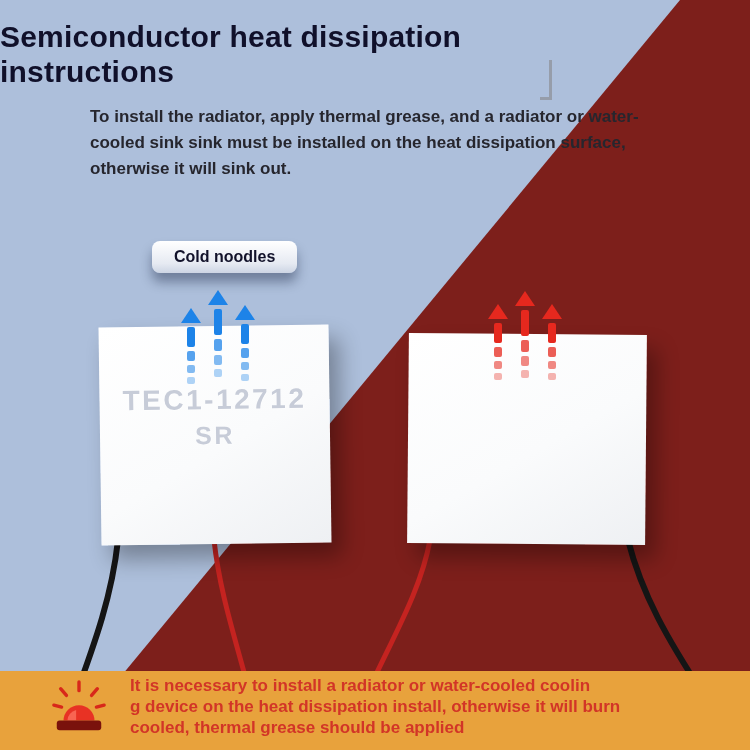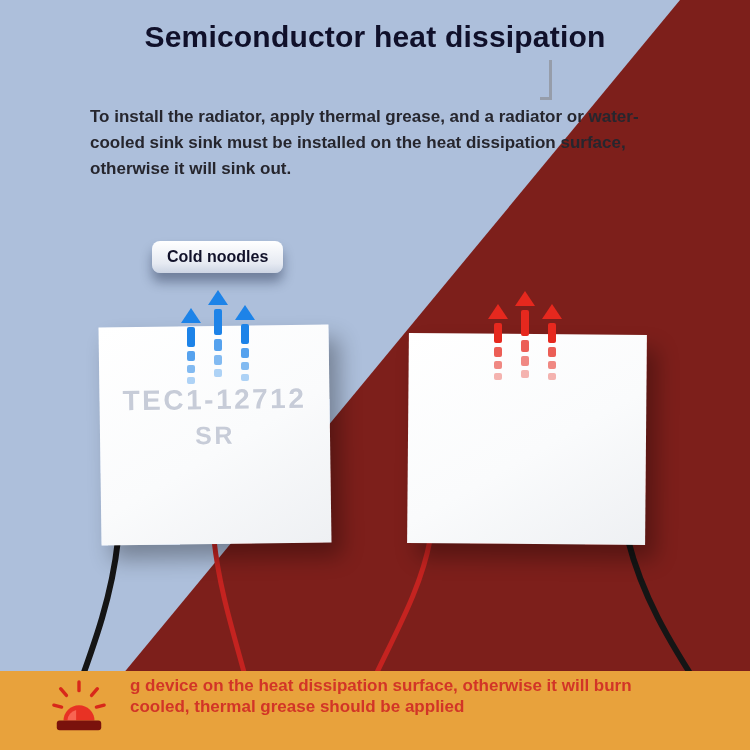--- a/index.html
+++ b/index.html
@@ -10,39 +10,39 @@
     position:relative; width:750px; height:750px; overflow:hidden;
     background: var(--cool, #adbfdb);
   }
   .hot-bg {
     position:absolute; inset:0; z-index:0;
     background: var(--hot, #7d1f1b);
     clip-path: polygon(680px 0px, 750px 0px, 750px 750px, 60px 750px);
   }
 
   
-  .header { position:absolute; top:20px; left:0; width:750px; text-align:center; z-index:4; }
+  .header { position:absolute; top:20px; left:0; width:750px; text-align:left; z-index:4; }
   .title-line {
     font-size:30px; font-weight:bold; color:#10102a; line-height:1.16;
     letter-spacing:0.2px;
   }
   .title-bracket {
     position:absolute; left:540px; top:40px; width:12px; height:40px;
     border-right:3px solid #969daa; border-bottom:3px solid #969daa;
   }
   .intro {
     position:absolute; top:104px; left:90px; width:655px; z-index:4;
     font-size:17px; font-weight:bold; color:#26262e; line-height:1.52;
   }
   .intro div { white-space:nowrap; }
 
   
   .pill {
     position:absolute; top:241px; z-index:4;
-    padding:7px 15px; border-radius:8px;
+    padding:7px 22px; border-radius:8px;
     background:linear-gradient(180deg,#ffffff 0%,#e6eaf2 70%,#cdd5e4 100%);
     box-shadow:0 9px 12px rgba(10,20,50,.38);
     font-size:16px; font-weight:bold; color:#12122a; white-space:nowrap;
   }
   .pill-cold { left:152px; }
   .pill-hot  { left:463px; }
 
   
   .module {
     position:absolute; z-index:2;
@@ -87,20 +87,21 @@
 </style>
 </head>
 <body>
 
 <div class="stage">
 
   <div class="hot-bg"></div>
 
   <div class="header">
     <div class="title-line">Semiconductor heat dissipation</div>
+    <div class="title-line">instructions</div>
     <div class="title-bracket"></div>
   </div>
 
   <div class="intro">
     <div>To install the radiator, apply thermal grease, and a radiator or water-</div>
     <div>cooled sink sink must be installed on the heat dissipation surface,</div>
     <div>otherwise it will sink out.</div>
   </div>
 
   <div class="pill pill-cold">Cold noodles</div>
@@ -171,18 +172,19 @@
         <line x1="11" y1="9" x2="17" y2="16"></line>
         <line x1="49" y1="9" x2="43" y2="16"></line>
         <line x1="4" y1="26" x2="12" y2="28"></line>
         <line x1="56" y1="26" x2="48" y2="28"></line>
       </g>
       <path d="M14 42 a16 16 0 0 1 32 0 z" fill="#e83224"></path>
       <path d="M18 42 a12 12 0 0 1 9 -11 l0 11 z" fill="#ff7a66" opacity="0.7"></path>
       <rect x="7" y="42" width="46" height="10" rx="3" fill="#7a120c"></rect>
     </svg>
     <div class="warning-text">
-      <div>g device on the heat dissipation surface, otherwise it will burn</div>
+      <div>It is necessary to install a radiator or water-cooled coolin</div>
+      <div>g device on the heat dissipation install, otherwise it will burn</div>
       <div>cooled, thermal grease should be applied</div>
     </div>
   </div>
 
 </div>
 
 </body></html>

